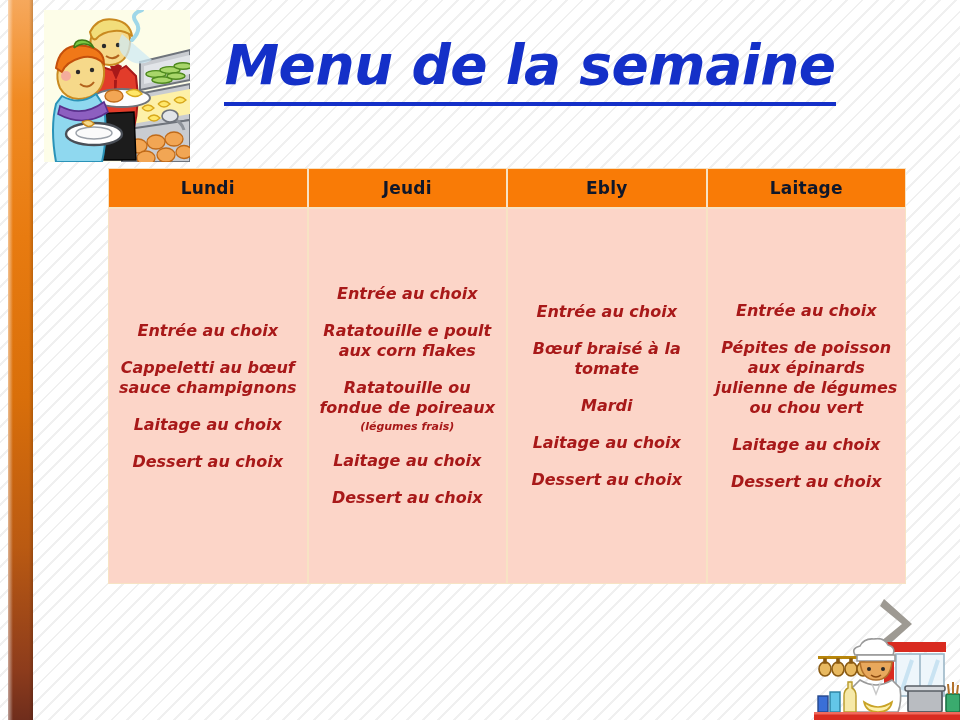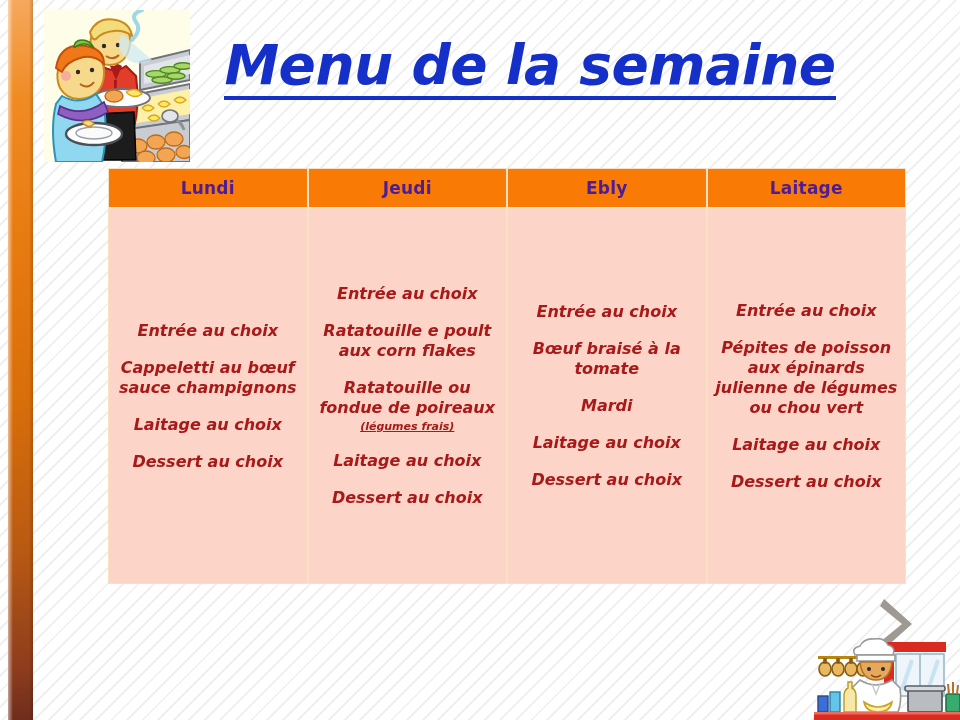--- a/index.html
+++ b/index.html
@@ -90,40 +90,40 @@
   #page-title {
     display: inline-block;
     font-family: "DejaVu Sans", sans-serif;
     font-size: 55px;
     line-height: 1.06;
     font-weight: bold;
     font-style: italic;
     color: #1430c8;
     letter-spacing: -0.5px;
     border-bottom: 4px solid #1430c8;
-    padding-bottom: 2px;
+    padding-bottom: 8px;
     white-space: nowrap;
   }
 
   
   #menu-table {
     position: absolute;
     left: 108px;
     top: 168px;
     width: 798px;
     border-collapse: separate;
     border-spacing: 0;
     table-layout: fixed;
   }
   #menu-table th, #menu-table td {
     border: 1px solid #f7e3c4;
   }
   #menu-table th {
     background: #f97b06;
-    color: #4c1d95;
+    color: #0f172a;
     font-family: "DejaVu Sans", sans-serif;
     font-size: 17px;
     font-weight: bold;
     height: 40px;
     vertical-align: middle;
     text-align: center;
     letter-spacing: .2px;
   }
   #menu-table td {
     background: #fcd5c8;
@@ -143,21 +143,20 @@
     line-height: 1.25;
     margin: 0 0 17px 0;
     padding: 0 3px;
   }
   .menu-line:last-child { margin-bottom: 0; text-align: center; }
   .menu-line.small {
     font-size: 11px;
     font-weight: bold;
     margin-top: -15px;
     margin-bottom: 17px;
-    text-decoration: underline;
   }
 
   
   #chevron {
     position: absolute;
     left: 878px;
     top: 597px;
     width: 44px;
     height: 56px;
   }

